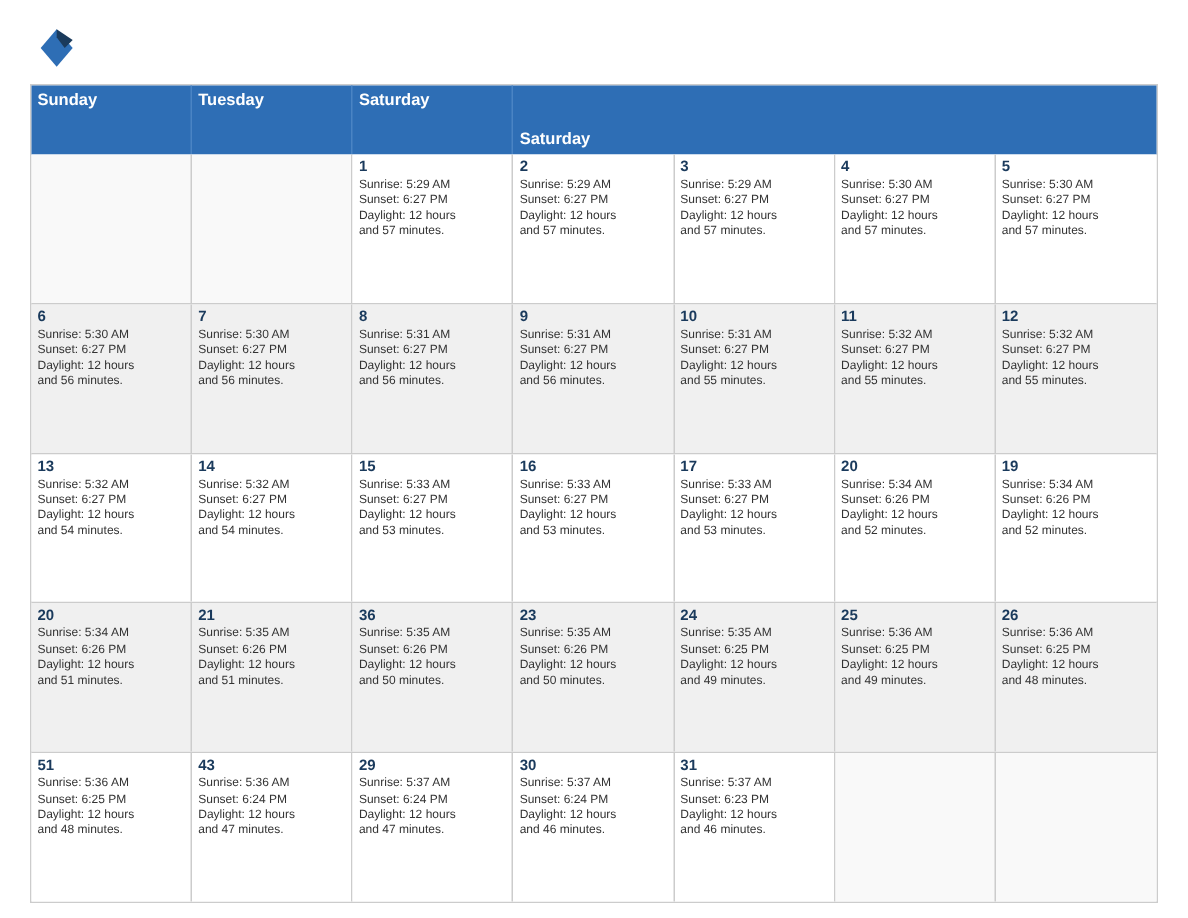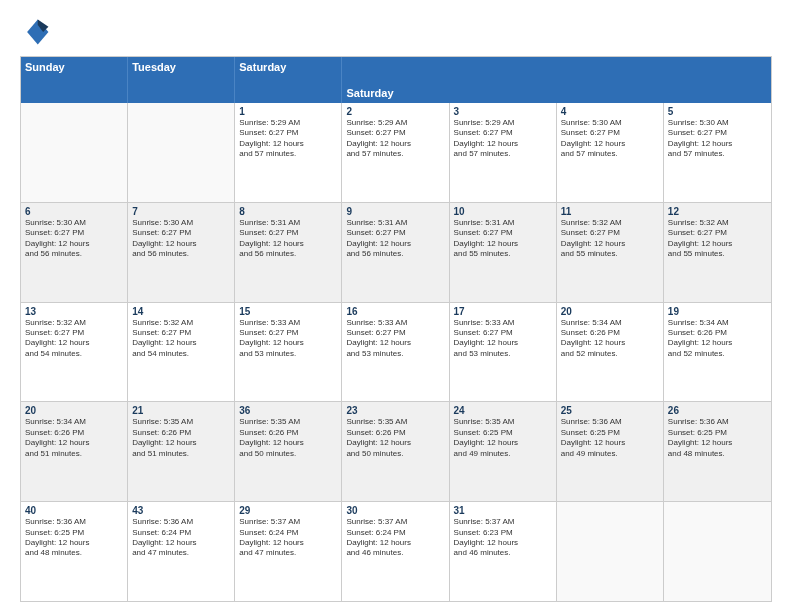--- a/index.html
+++ b/index.html
@@ -323,21 +323,21 @@
           <div class="cal-cell shaded">
             <div class="day-num">26</div>
             <div class="cell-line">Sunrise: 5:36 AM</div>
             <div class="cell-line">Sunset: 6:25 PM</div>
             <div class="cell-line">Daylight: 12 hours</div>
             <div class="cell-line">and 48 minutes.</div>
           </div>
         </div>
         <div class="cal-row">
           <div class="cal-cell">
-            <div class="day-num">40</div>
+            <div class="day-num">51</div>
             <div class="cell-line">Sunrise: 5:36 AM</div>
             <div class="cell-line">Sunset: 6:25 PM</div>
             <div class="cell-line">Daylight: 12 hours</div>
             <div class="cell-line">and 48 minutes.</div>
           </div>
           <div class="cal-cell">
             <div class="day-num">43</div>
             <div class="cell-line">Sunrise: 5:36 AM</div>
             <div class="cell-line">Sunset: 6:24 PM</div>
             <div class="cell-line">Daylight: 12 hours</div>

